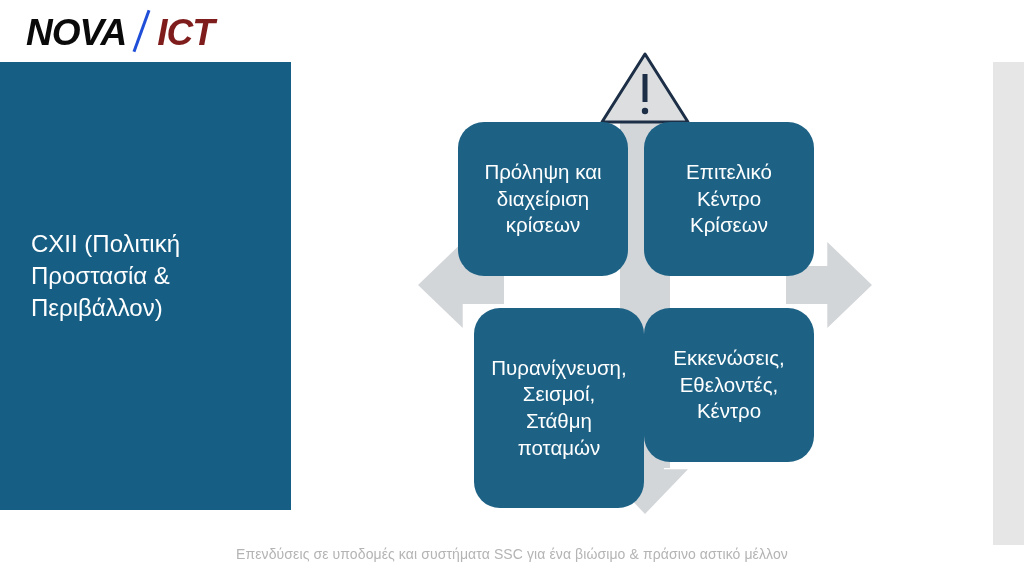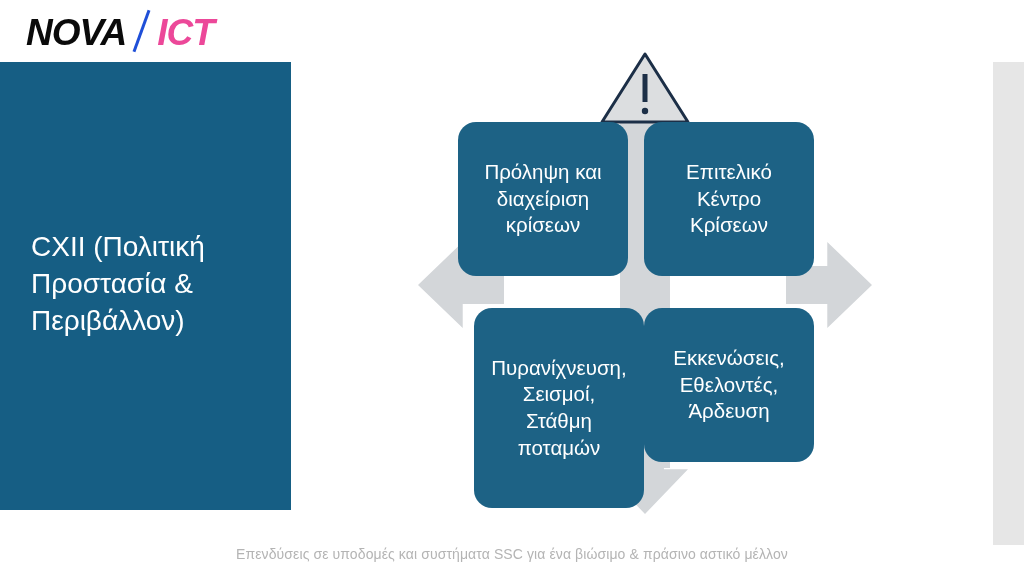--- a/index.html
+++ b/index.html
@@ -45,21 +45,21 @@
     background: #1f4fd8;
     transform: rotate(20deg);
     transform-origin: center;
   }
   #nova-logo .ict-word {
     font-family: "Liberation Sans", sans-serif;
     font-weight: bold;
     font-style: italic;
     font-size: 37px;
     letter-spacing: -1px;
-    color: #ec4899;
+    color: #7f1d1d;
     line-height: 1;
   }
 
   
   #dotsoft-logo {
     position: absolute;
     right: 56px; top: 10px;
     width: 218px; height: 58px;
     text-align: center;
   }
@@ -109,21 +109,21 @@
     left: 0px; top: 62px;
     width: 291px; height: 448px;
     background: #165E84;
   }
   #title-panel .title-text {
     position: absolute;
     left: 31px; top: 166px;
     width: 240px;
     color: #ffffff;
     font-family: "Liberation Sans", sans-serif;
-    font-size: 28px;
+    font-size: 24px;
     font-weight: normal;
     line-height: 1.33;
     letter-spacing: 0px;
   }
 
   
   #right-bar {
     position: absolute;
     left: 993px; top: 62px;
     width: 31px; height: 483px;
@@ -166,21 +166,21 @@
   #warning-icon {
     position: absolute;
     left: 188px; top: 2px;
     width: 94px; height: 80px;
   }
 
   
   .qbox {
     position: absolute;
     background: #1D6285;
-    border-radius: 18px;
+    border-radius: 26px;
     color: #ffffff;
     display: flex;
     align-items: center;
     justify-content: center;
     text-align: center;
     font-family: "Liberation Sans", sans-serif;
     font-size: 20.5px;
     line-height: 1.30;
     padding: 8px 14px;
     white-space: pre-line;
@@ -245,19 +245,19 @@
     </div>
     <div class="qbox" id="qbox-2">
       <span>Πυρανίχνευση,
 Σεισμοί,
 Στάθμη
 ποταμών</span>
     </div>
     <div class="qbox" id="qbox-3">
       <span>Εκκενώσεις,
 Εθελοντές,
-Άρδευση</span>
+Κέντρο</span>
     </div>
   </div>
 
   <div id="footer-caption">Επενδύσεις σε υποδομές και συστήματα SSC για ένα βιώσιμο &amp; πράσινο αστικό μέλλον</div>
 
 </div>
 
 </body></html>

